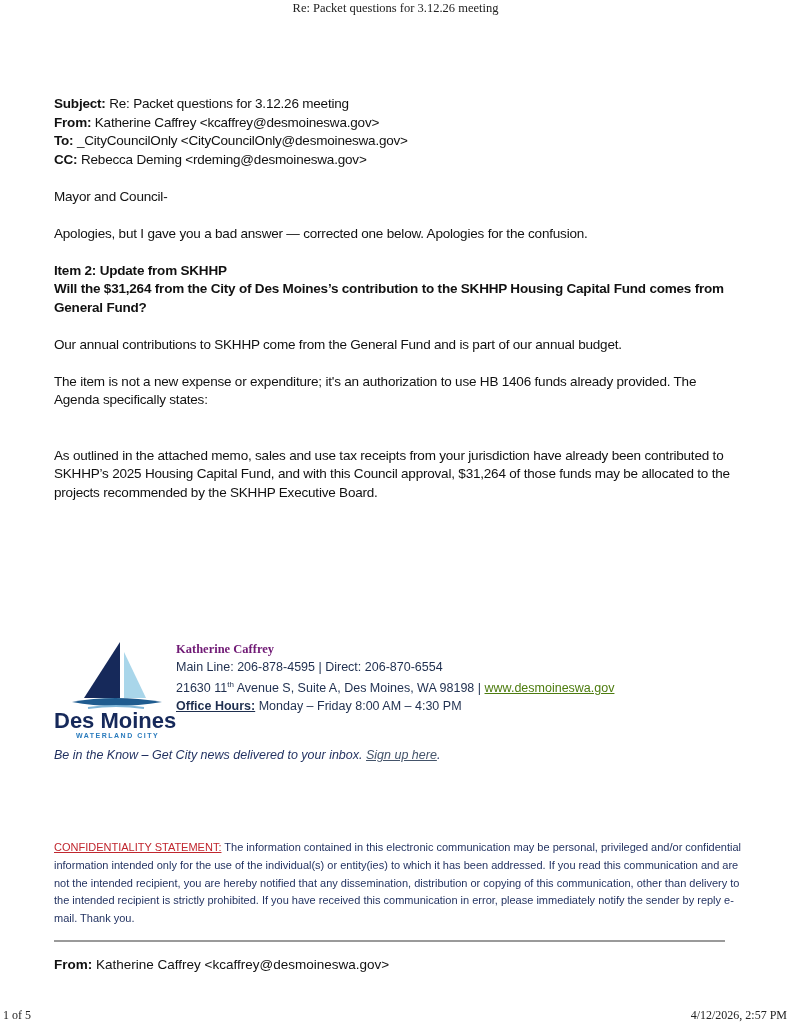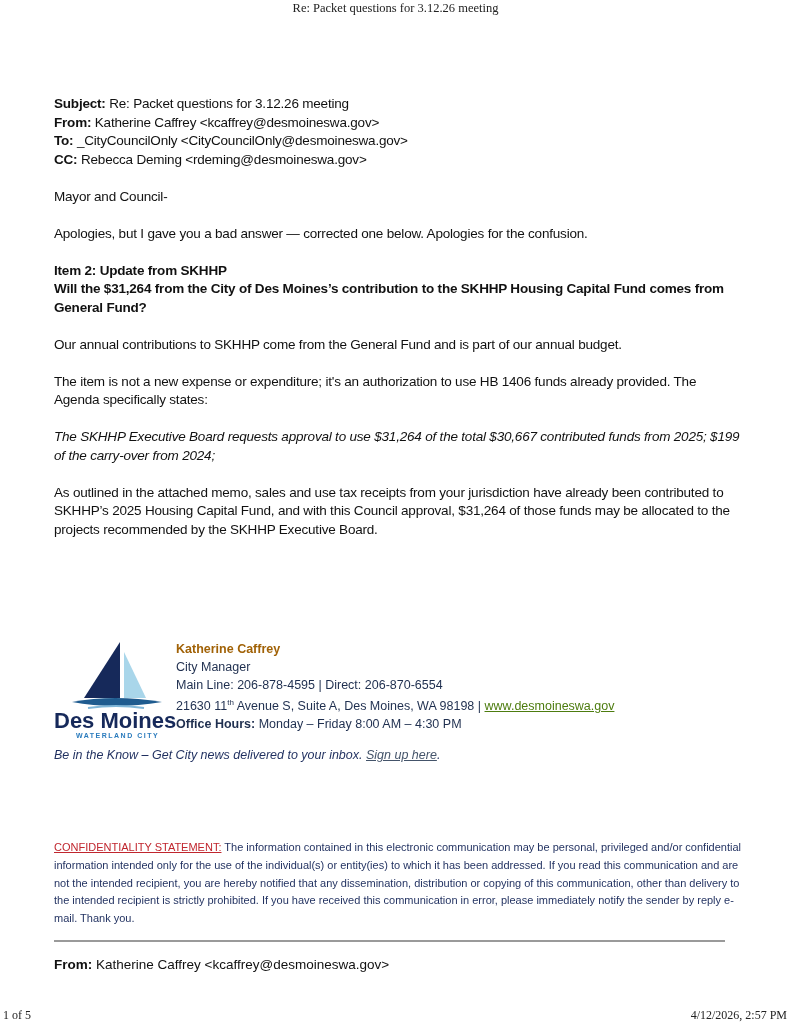--- a/index.html
+++ b/index.html
@@ -10,23 +10,23 @@
   .content { position: absolute; left: 54px; top: 55px; width: 690px; font-size: 13.5px; line-height: 18.5px; letter-spacing: -0.2px; margin-top: 40px; }
   .hdr-line { white-space: nowrap; }
   .hdr-line b { font-weight: bold; }
   p { margin: 0; }
   .gap { height: 18.5px; }
   .bold { font-weight: bold; }
   .ital { font-style: italic; }
   .signature { position: absolute; left: 54px; top: 640px; width: 690px; height: 100px; }
   .logo { position: absolute; left: 0; top: 0; width: 122px; height: 100px; }
   .sig-text { position: absolute; left: 122px; top: 0; font-size: 12.5px; line-height: 18px; color: #1f2f4f; white-space: nowrap; }
-  .sig-name { font-weight: bold; color: #a16207; }
+  .sig-name { font-weight: bold; color: #701a75; font-family: Liberation Serif, serif; }
   .sig-link { color: #4d7c0f; text-decoration: underline; }
-  .sig-hours-label { font-weight: bold; }
+  .sig-hours-label { font-weight: bold; text-decoration: underline; }
   .news { position: absolute; left: 54px; top: 748px; font-size: 12.5px; font-style: italic; color: #1f2f5f; }
   .news a { color: #44546a; text-decoration: underline; }
   .conf { position: absolute; left: 54px; top: 808px; width: 690px; font-size: 11px; line-height: 17.8px; color: #1f2f5f; margin-top: 31px; }
   .conf-label { color: #c0262e; text-decoration: underline; }
   .divider { position: absolute; left: 54px; top: 940px; width: 671px; height: 2px; background: #9a9a9a; }
   .from2 { position: absolute; left: 54px; top: 957px; font-size: 13.5px; }
   .from2 b { font-weight: bold; }
   .page-num { position: absolute; left: 3px; top: 1008px; font-family: "Liberation Serif", serif; font-size: 12px; color: #222; }
   .print-date { position: absolute; right: 4px; top: 1008px; font-family: "Liberation Serif", serif; font-size: 12px; color: #222; }
 </style>
@@ -45,40 +45,38 @@
   <div class="gap"></div>
   <p>Apologies, but I gave you a bad answer — corrected one below. Apologies for the confusion.</p>
   <div class="gap"></div>
   <p class="bold">Item 2: Update from SKHHP</p>
   <p class="bold">Will the $31,264 from the City of Des Moines’s contribution to the SKHHP Housing Capital Fund comes from General Fund?</p>
   <div class="gap"></div>
   <p>Our annual contributions to SKHHP come from the General Fund and is part of our annual budget.</p>
   <div class="gap"></div>
   <p>The item is not a new expense or expenditure; it's an authorization to use HB 1406 funds already provided. The Agenda specifically states:</p>
   <div class="gap"></div>
-  <p class="ital">The SKHHP Executive Board requests approval to use $31,264 of the total $30,667 contributed funds from 2025; $199 of the carry-over from 2024;</p>
   <div class="gap"></div>
   <p>As outlined in the attached memo, sales and use tax receipts from your jurisdiction have already been contributed to SKHHP’s 2025 Housing Capital Fund, and with this Council approval, $31,264 of those funds may be allocated to the projects recommended by the SKHHP Executive Board.</p>
   <div class="gap"></div>
 </div>
 
 <div class="signature">
   <div class="logo">
     <svg width="122" height="100" viewBox="0 0 122 100">
       <polygon points="66,2 66,58 30,58" fill="#16295a"></polygon>
       <polygon points="70,12 70,58 92,58" fill="#a9d6ea"></polygon>
       <path d="M18,62 Q60,54 108,62 Q60,70 18,62 Z" fill="#1e5b8f"></path>
       <path d="M34,68 Q62,64 90,68" stroke="#7fb6d8" stroke-width="2" fill="none"></path>
       <text x="0" y="88" font-family="Liberation Sans, sans-serif" font-weight="bold" font-size="22" fill="#16295a">Des Moines</text>
       <text x="22" y="98" font-family="Liberation Sans, sans-serif" font-weight="bold" font-size="7" letter-spacing="1.5" fill="#2a7bbd">WATERLAND CITY</text>
     </svg>
   </div>
   <div class="sig-text">
     <div class="sig-name">Katherine Caffrey</div>
-    <div>City Manager</div>
     <div>Main Line: 206-878-4595 | Direct: 206-870-6554</div>
     <div><span>21630 11</span><sup style="font-size:8px;">th</sup><span> Avenue S, Suite A, Des Moines, WA 98198 | </span><a class="sig-link">www.desmoineswa.gov</a></div>
     <div><span class="sig-hours-label">Office Hours:</span><span> Monday – Friday 8:00 AM – 4:30 PM</span></div>
   </div>
 </div>
 
 <div class="news"><span>Be in the Know – Get City news delivered to your inbox. </span><a>Sign up here</a><span>.</span></div>
 
 <div class="conf"><span class="conf-label">CONFIDENTIALITY STATEMENT:</span><span> The information contained in this electronic communication may be personal, privileged and/or confidential information intended only for the use of the individual(s) or entity(ies) to which it has been addressed.  If you read this communication and are not the intended recipient, you are hereby notified that any dissemination, distribution or copying of this communication, other than delivery to the intended recipient is strictly prohibited.  If you have received this communication in error, please immediately notify the sender by reply e-mail.  Thank you.</span></div>
 

